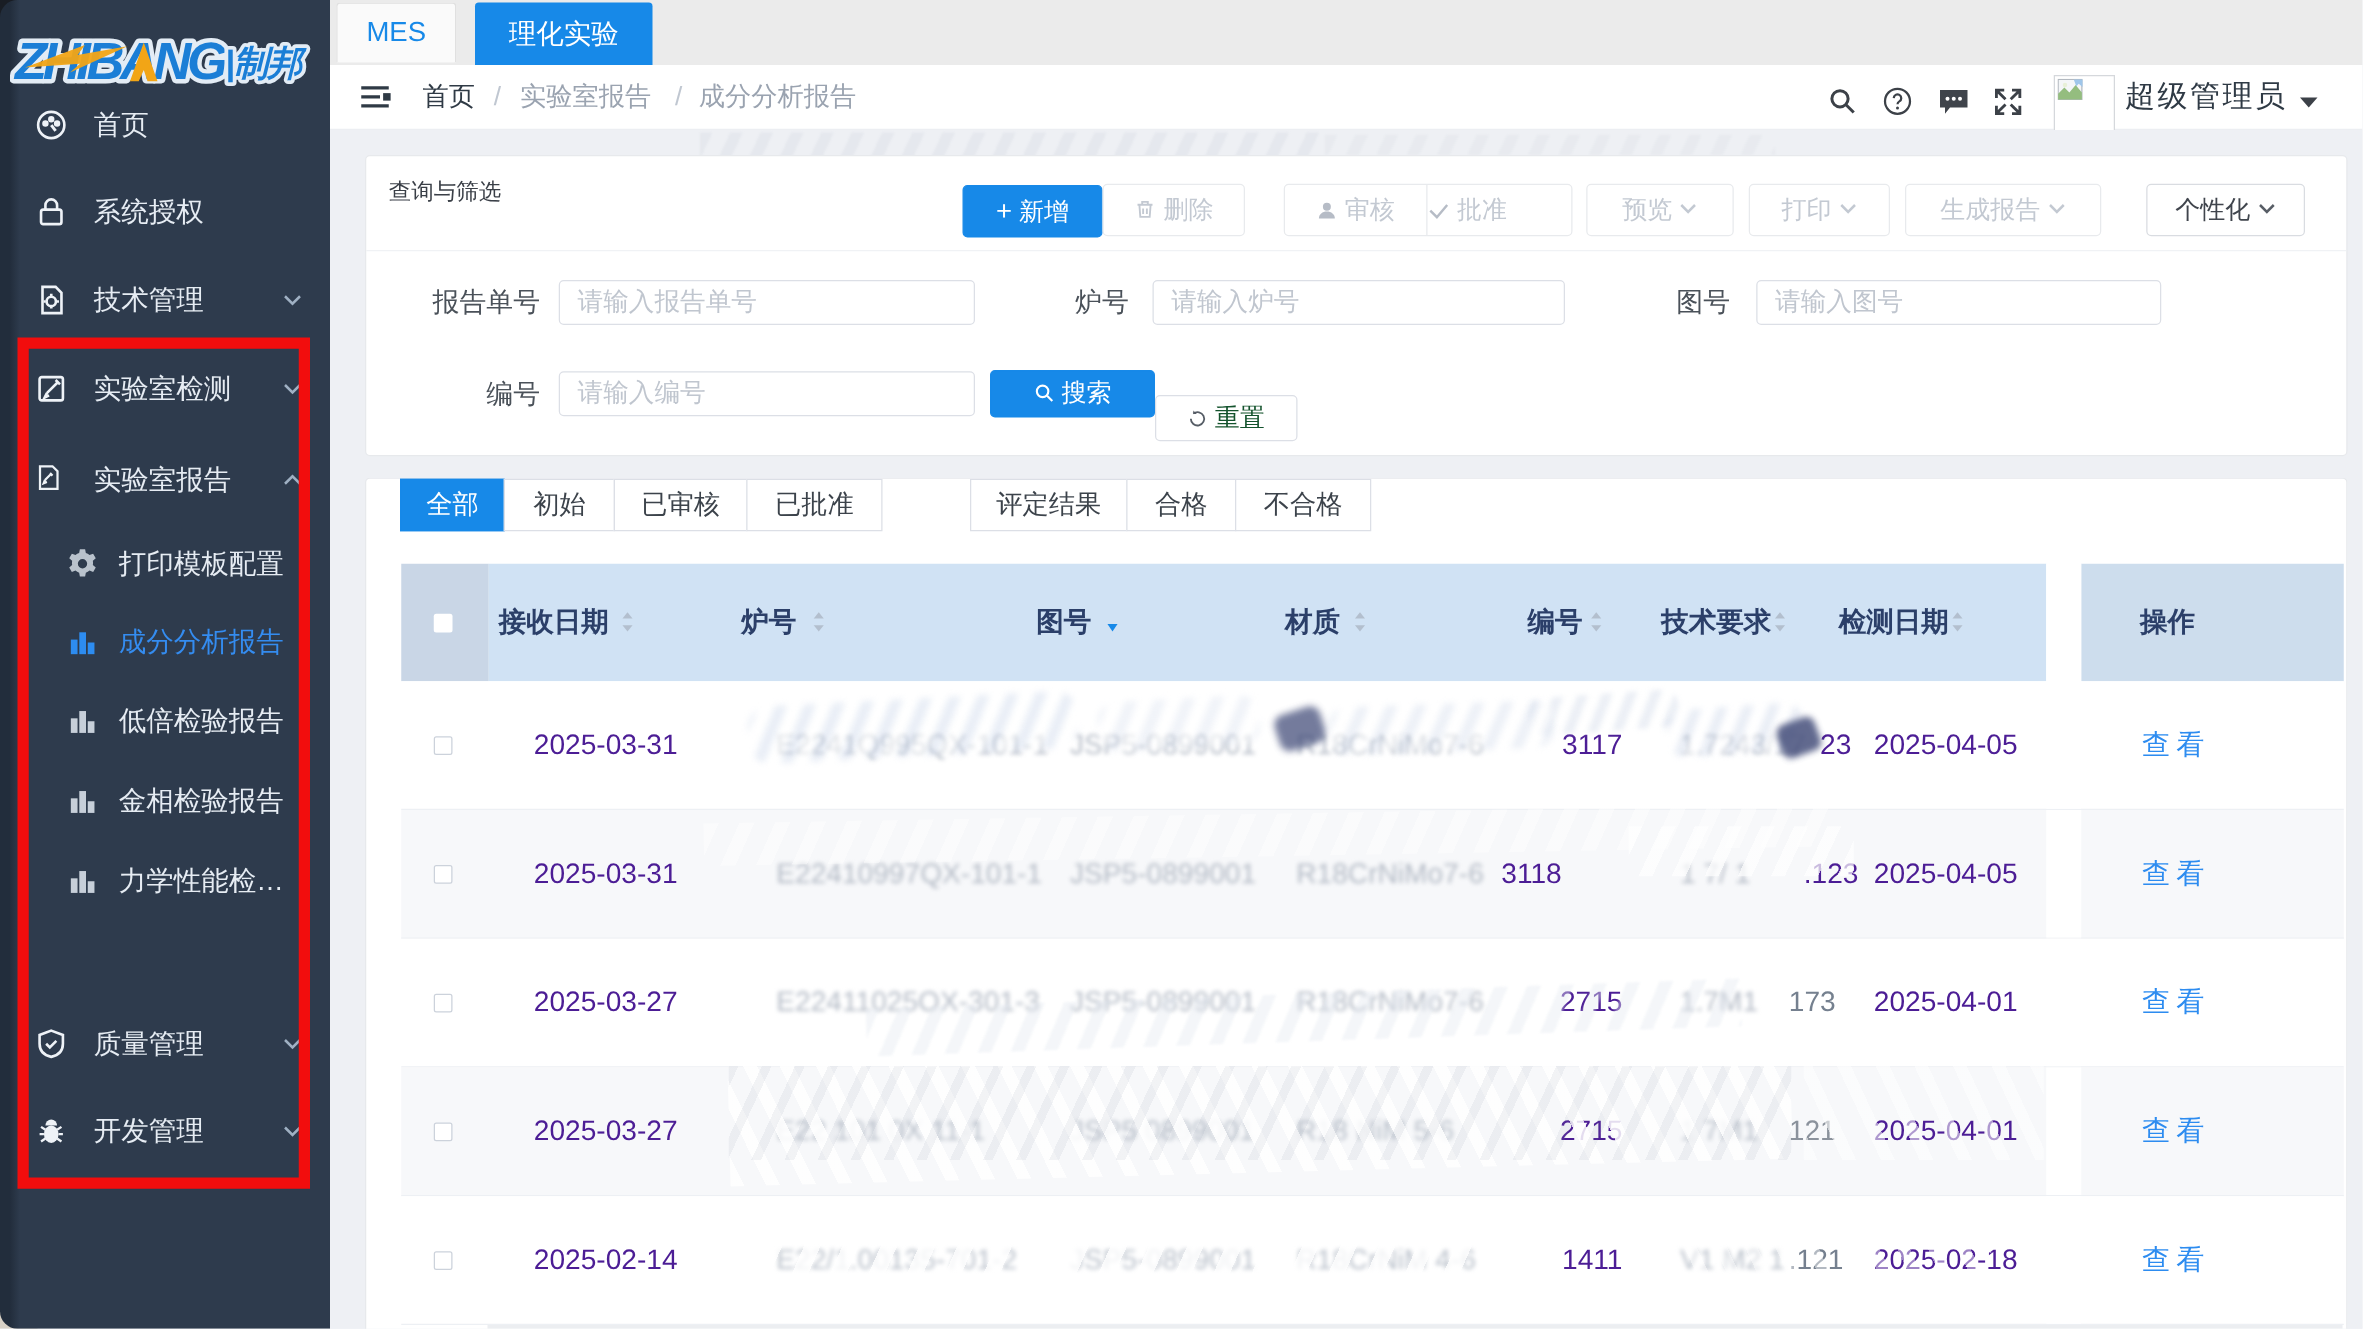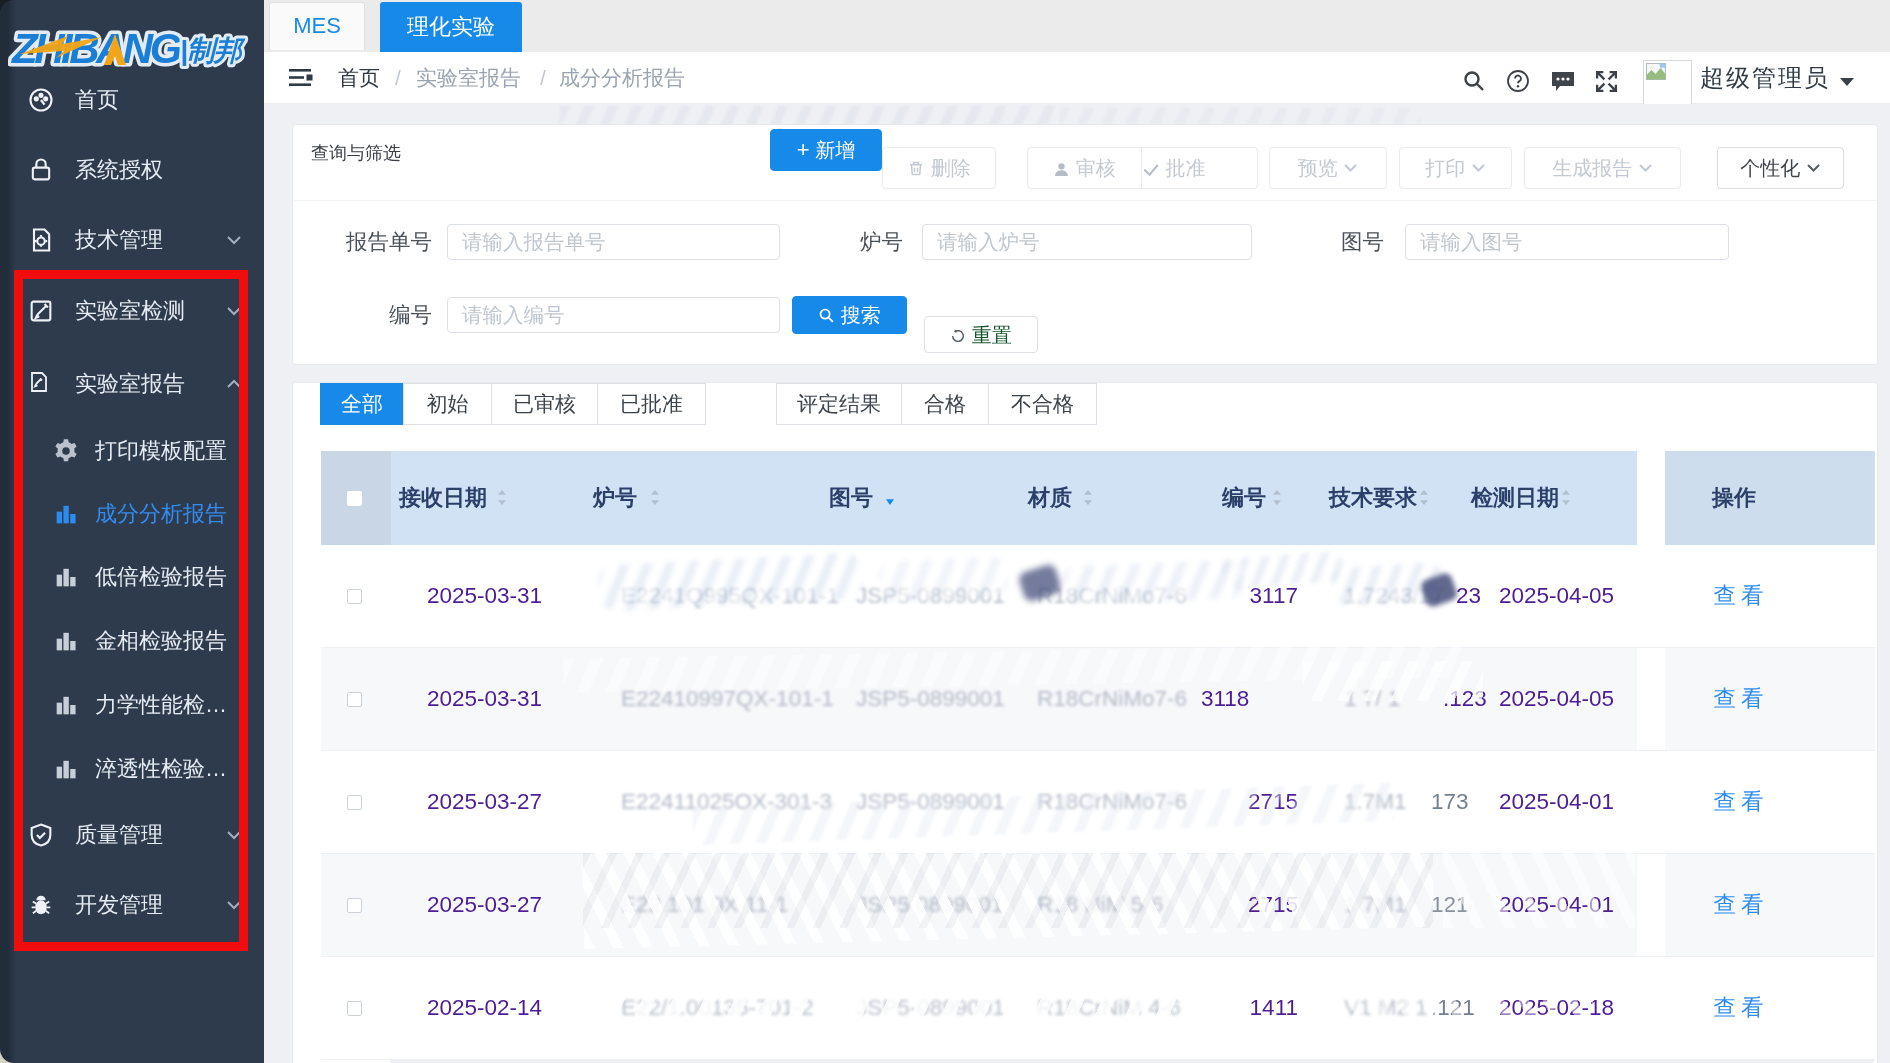--- a/index.html
+++ b/index.html
@@ -157,28 +157,20 @@
     <span class="lbl">低倍检验报告</span>
   </div>
   <div class="mi sub" style="top:685px;">
     <svg class="ic" width="28" height="28" viewBox="0 0 24 24" fill="#c7cfd9">
         <rect x="4" y="10" width="4.6" height="10"></rect>
         <rect x="9.8" y="5" width="4.6" height="15"></rect>
         <rect x="15.6" y="12" width="4.6" height="8"></rect>
       </svg>
     <span class="lbl">力学性能检…</span>
   </div>
-  <div class="mi sub" style="top:749px;">
-    <svg class="ic" width="28" height="28" viewBox="0 0 24 24" fill="#c7cfd9">
-        <rect x="4" y="10" width="4.6" height="10"></rect>
-        <rect x="9.8" y="5" width="4.6" height="15"></rect>
-        <rect x="15.6" y="12" width="4.6" height="8"></rect>
-      </svg>
-    <span class="lbl">淬透性检验…</span>
-  </div>
   <div class="mi" style="top:815px;">
     <svg class="ic" width="28" height="28" viewBox="0 0 24 24" fill="none" stroke="#eef2f7" stroke-width="1.8">
         <path d="M12 3 l8 3 v6 c0 5-3.5 8-8 9 c-4.5-1-8-4-8-9 v-6 z"></path>
         <path d="M8.5 12 l2.5 2.5 L15.5 10"></path>
       </svg>
     <span class="lbl">质量管理</span>
     <svg class="chev" width="20" height="12" viewBox="0 0 20 12" fill="none" stroke="#9fb0c3" stroke-width="2">
         <path d="M4 3 l6 6 l6-6"></path>
       </svg>
   </div>
@@ -247,21 +239,21 @@
   <svg style="position:absolute; left:1574px; top:24px;" width="18" height="11" viewBox="0 0 18 11">
       <polygon points="2,2 16,2 9,10" fill="#3c4148"></polygon>
     </svg>
 </div>
 <div class="abs" id="content"></div>
 <div class="abs" style="left:560px; top:106px; width:500px; height:20px; background:repeating-linear-gradient(115deg, rgba(205,210,220,0.25) 0 9px, rgba(255,255,255,0) 9px 22px); filter:blur(1px);"></div>
 <div class="abs" style="left:1060px; top:108px; width:360px; height:16px; background:repeating-linear-gradient(115deg, rgba(205,210,220,0.18) 0 9px, rgba(255,255,255,0) 9px 22px); filter:blur(1px);"></div>
 <div class="abs card" id="qcard" style="left:292px; top:124px;">
   <div style="position:absolute; left:18px; top:16px; font-size:18px; color:#3a3f47;">查询与筛选</div>
   <div style="position:absolute; left:0; top:75px; width:1584px; height:1px; background:#f0f2f5;"></div>
-  <div class="btn primary" style="left:477px; top:4px; width:112px;"><span style="font-size:22px;">+</span> 新增</div>
+  <div class="btn primary" style="left:477px; top:23px; width:112px;"><span style="font-size:22px;">+</span> 新增</div>
   <div class="btn" style="left:589px; top:22px; width:114px;"><svg style="vertical-align:-3px;" width="18" height="19" viewBox="0 0 24 24" fill="none" stroke="#c3c9d2" stroke-width="2">
         <path d="M4 7h16M9 7V4h6v3M6 7l1 13h10l1-13M10 11v6M14 11v6"></path>
       </svg> 删除</div>
   <div class="btn" style="left:734px; top:22px; width:231px;">
     <div style="position:absolute; left:113px; top:0; width:1px; height:40px; background:#e8eaed;"></div>
     <span style="position:absolute; left:0; width:113px; text-align:center;"><svg style="vertical-align:-3px;" width="17" height="17" viewBox="0 0 24 24" fill="#b6bcc6">
           <circle cx="12" cy="7.5" r="4.5"></circle>
           <path d="M3 21 c0-5 4-8 9-8 s9 3 9 8z"></path>
         </svg> 审核</span>
     <span style="position:absolute; left:114px; width:116px; text-align:left;"><svg style="vertical-align:-2px;" width="18" height="15" viewBox="0 0 24 18" fill="none" stroke="#b6bcc6" stroke-width="2.6">
@@ -283,21 +275,21 @@
 
   <div class="flabel" style="left:18px; top:99px; width:121px;">报告单号</div>
   <div class="finput" style="left:154px; top:99px; width:333px;">请输入报告单号</div>
   <div class="flabel" style="left:500px; top:99px; width:110px;">炉号</div>
   <div class="finput" style="left:629px; top:99px; width:330px;">请输入炉号</div>
   <div class="flabel" style="left:981px; top:99px; width:110px;">图号</div>
   <div class="finput" style="left:1112px; top:99px; width:324px;">请输入图号</div>
 
   <div class="flabel" style="left:18px; top:172px; width:121px;">编号</div>
   <div class="finput" style="left:154px; top:172px; width:333px;">请输入编号</div>
-  <div class="btn primary" style="left:499px; top:171px; width:115px; height:38px; line-height:36px;"><svg style="vertical-align:-2px;" width="17" height="17" viewBox="0 0 24 24" fill="none" stroke="#fff" stroke-width="2.4">
+  <div class="btn primary" style="left:499px; top:171px; width:132px; height:38px; line-height:36px;"><svg style="vertical-align:-2px;" width="17" height="17" viewBox="0 0 24 24" fill="none" stroke="#fff" stroke-width="2.4">
         <circle cx="10" cy="10" r="6.5"></circle>
         <path d="M15 15 L21 21"></path>
       </svg> 搜索</div>
   <div class="btn dark" style="left:631px; top:171px; width:114px; height:37px; line-height:36px; border-color:#dcdfe6; color:#14532d;margin-top:20px;"><svg style="vertical-align:-2px;" width="16" height="16" viewBox="0 0 24 24" fill="none" stroke="#565d66" stroke-width="2.2">
         <path d="M4 12 a8 8 0 1 0 3-6.2"></path>
         <path d="M7 2 v4.2 h4.2" stroke-width="0" fill="#565d66"></path>
       </svg> 重置</div>
 </div>
 <div class="abs card" id="tcard" style="left:292px; top:382px;">
   <div class="ttab on" style="left:27px; width:84px;">全部</div>

